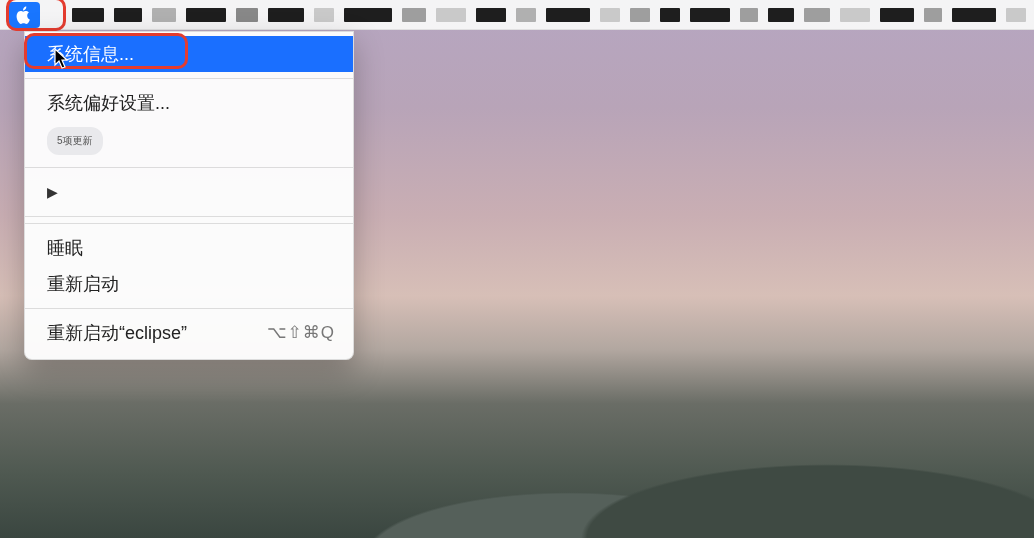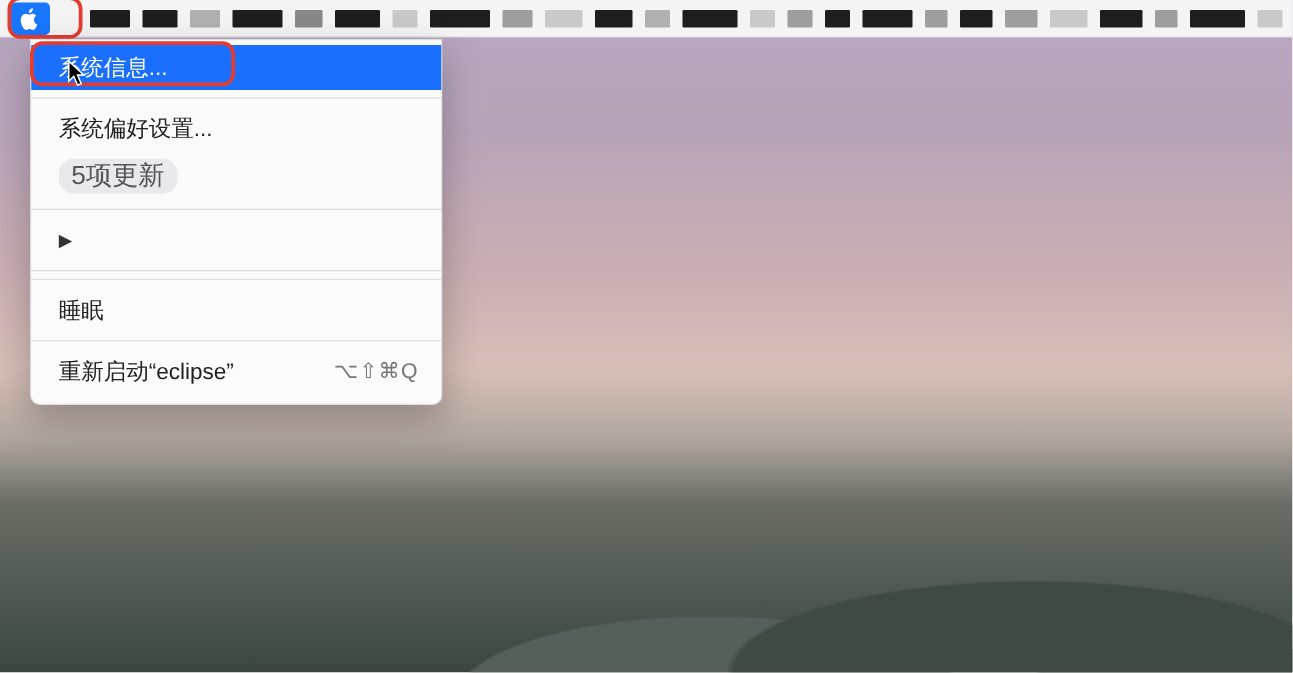--- a/index.html
+++ b/index.html
@@ -76,21 +76,21 @@
     color: #fff;
   }
   .menu .sep {
     height: 1px; margin: 6px 0;
     background: rgba(0,0,0,0.12);
   }
   .menu .right { color: #777; font-size: 17px; letter-spacing: 1px; }
   .badge {
     background: #e9e9ec;
     color: #555;
-    font-size: 21px;
+    font-size: 10px;
     padding: 2px 10px;
     border-radius: 12px;
   }
   .submenu-arrow { color: #333; font-size: 14px; }
 
   .item-red-highlight {
     position: absolute;
     top: 33px; left: 24px;
     width: 164px; height: 36px;
     border: 3px solid #e43c2f;
@@ -161,20 +161,23 @@
     </div>
     <div class="sep"></div>
     <div class="item">
       <span class="submenu-arrow">▶</span>
     </div>
     <div class="sep"></div>
     <div class="sep"></div>
     <div class="item">
       <span>睡眠</span>
     </div>
+    <div class="item">
+      <span>重新启动</span>
+    </div>
     <div class="sep"></div>
     <div class="item">
       <span>重新启动“eclipse”</span>
       <span class="right">⌥⇧⌘Q</span>
     </div>
   </div>
 
   <div class="item-red-highlight"></div>
 
   <div class="cursor">

